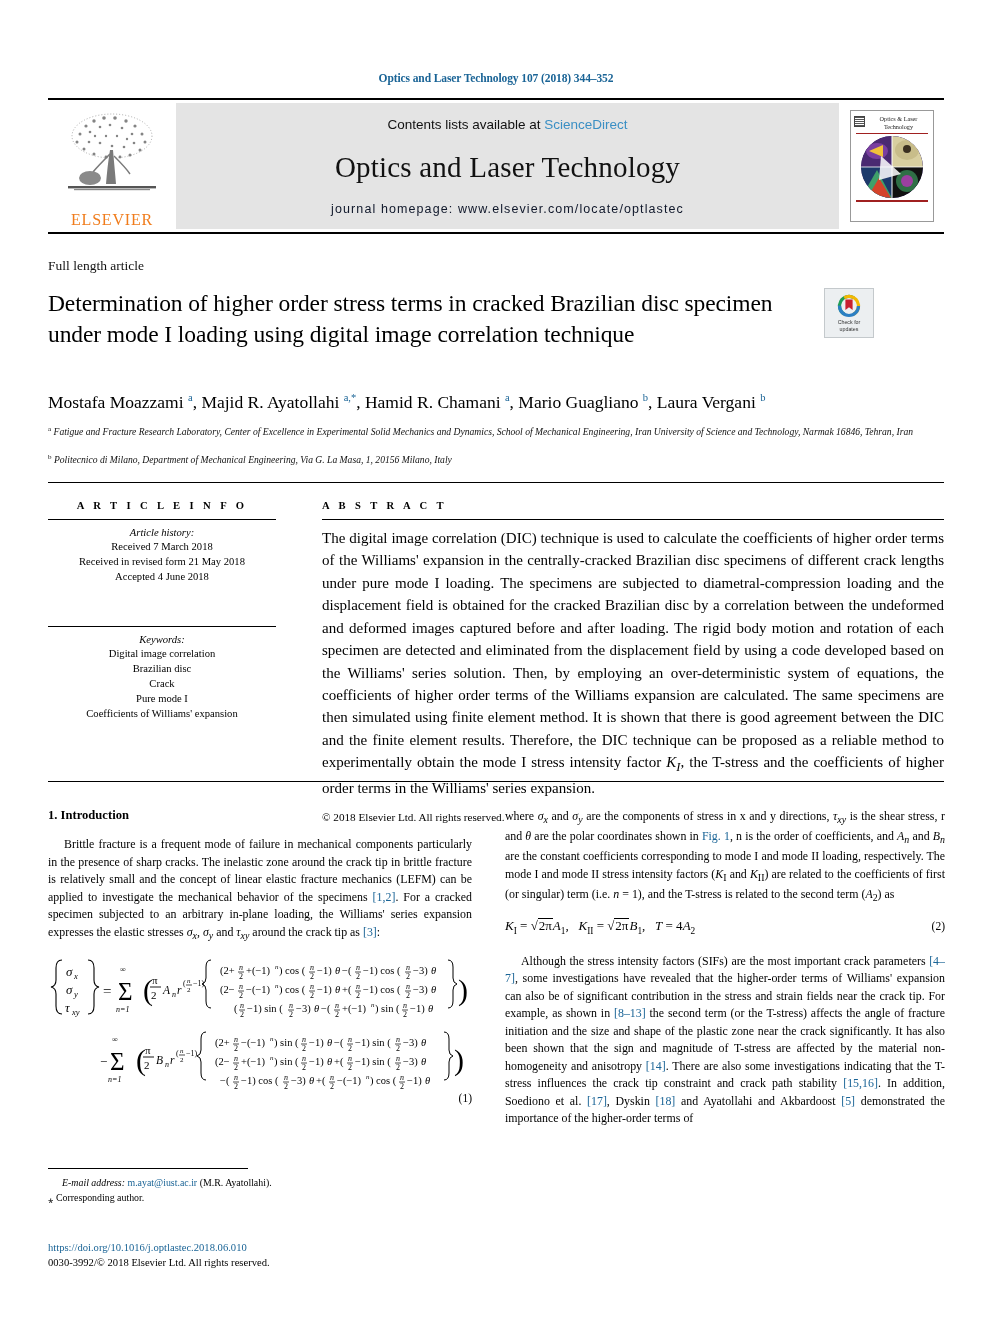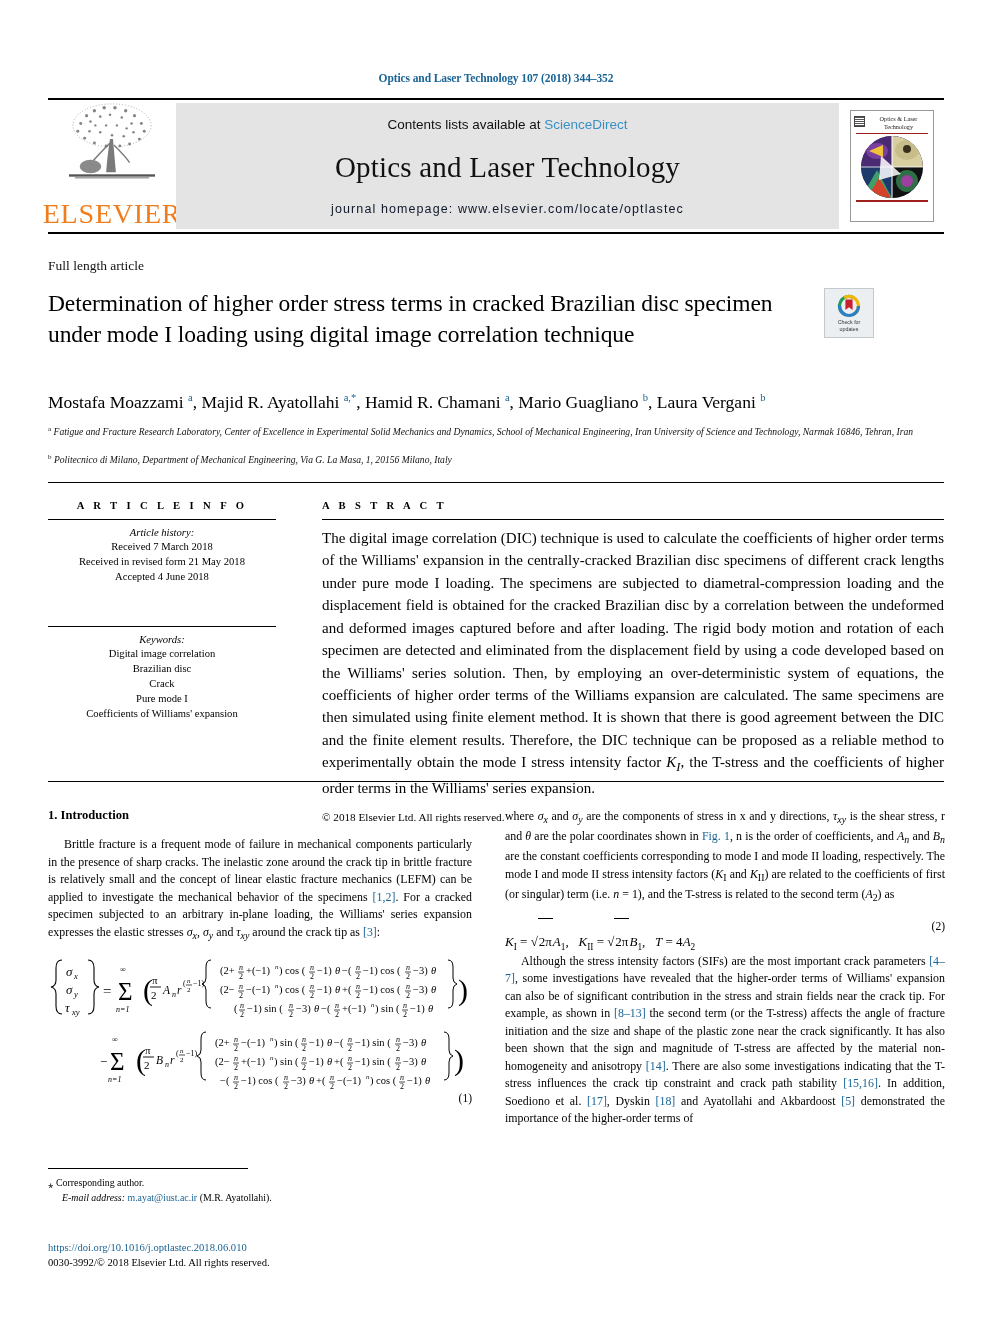--- a/index.html
+++ b/index.html
@@ -56,21 +56,21 @@
     display: flex;
     flex-direction: column;
     align-items: center;
     justify-content: flex-end;
     padding-bottom: 4px;
     box-sizing: border-box;
   }
   .tree-svg { display:block; }
   .elsevier-word {
     font-family: "Liberation Serif", serif;
-    font-size: 28px;
+    font-size: 16px;
     letter-spacing: 0.8px;
     color: #f07c1c;
     line-height: 1;
     margin-top: 12px;
   }
   .masthead-center {
     flex: 1 1 auto;
     background: #e4e4e4;
     display: flex;
     flex-direction: column;
@@ -330,21 +330,21 @@
   .eq2 {
     margin: 12px 0 13px 0;
     font-size: 13px;
     font-family: "Liberation Serif", serif;
     position: relative;
     height: 22px;
   }
   .eq2-num { position:absolute; right:0; top:2px; font-size: 11.5px;}
   .sqrt-box {
     border-top: 1px solid #000;
-    padding: 16px 1px;
+    padding: 0 1px;
     display: inline-block;
     line-height: 1.15;
   }
 
   
   .foot-rule {
     position: absolute;
     left: 48px;
     top: 1168px;
     width: 200px;
@@ -738,29 +738,29 @@
       <span style="font-style:italic;">K</span><sub class="small">II</sub> = √<span class="sqrt-box">2π</span><span style="font-style:italic;">B</span><sub class="small">1</sub>,&nbsp;&nbsp;
       <span style="font-style:italic;">T</span> = 4<span style="font-style:italic;">A</span><sub class="small">2</sub>
       <span class="eq2-num">(2)</span>
     </div>
 
     <div class="para indent">Although the stress intensity factors (SIFs) are the most important crack parameters <span class="ref">[4–7]</span>, some investigations have revealed that the higher-order terms of Williams' expansion can also be of significant contribution in the stress and strain fields near the crack tip. For example, as shown in <span class="ref">[8–13]</span> the second term (or the T-stress) affects the angle of fracture initiation and the size and shape of the plastic zone near the crack significantly. It has also been shown that the sign and magnitude of T-stress are affected by the material non-homogeneity and anisotropy <span class="ref">[14]</span>. There are also some investigations indicating that the T-stress influences the crack tip constraint and crack path stability <span class="ref">[15,16]</span>. In addition, Soediono et al. <span class="ref">[17]</span>, Dyskin <span class="ref">[18]</span> and Ayatollahi and Akbardoost <span class="ref">[5]</span> demonstrated the importance of the higher-order terms of</div>
   </div>
 
   <div class="foot-rule"></div>
   <div class="footnote">
-    <div>
-      <span>⁎</span>
-      <span>Corresponding author.</span>
-    </div>
     <div style="padding-left:14px;">
       <span class="lbl">E-mail address:</span>
       <span class="link">m.ayat@iust.ac.ir</span>
       <span>(M.R. Ayatollahi).</span>
     </div>
+    <div>
+      <span>⁎</span>
+      <span>Corresponding author.</span>
+    </div>
   </div>
 
   <div class="doi-block">
     <div class="doi">https://doi.org/10.1016/j.optlastec.2018.06.010</div>
     <div class="issn">0030-3992/© 2018 Elsevier Ltd. All rights reserved.</div>
   </div>
 
 </div>
 
 </body></html>

